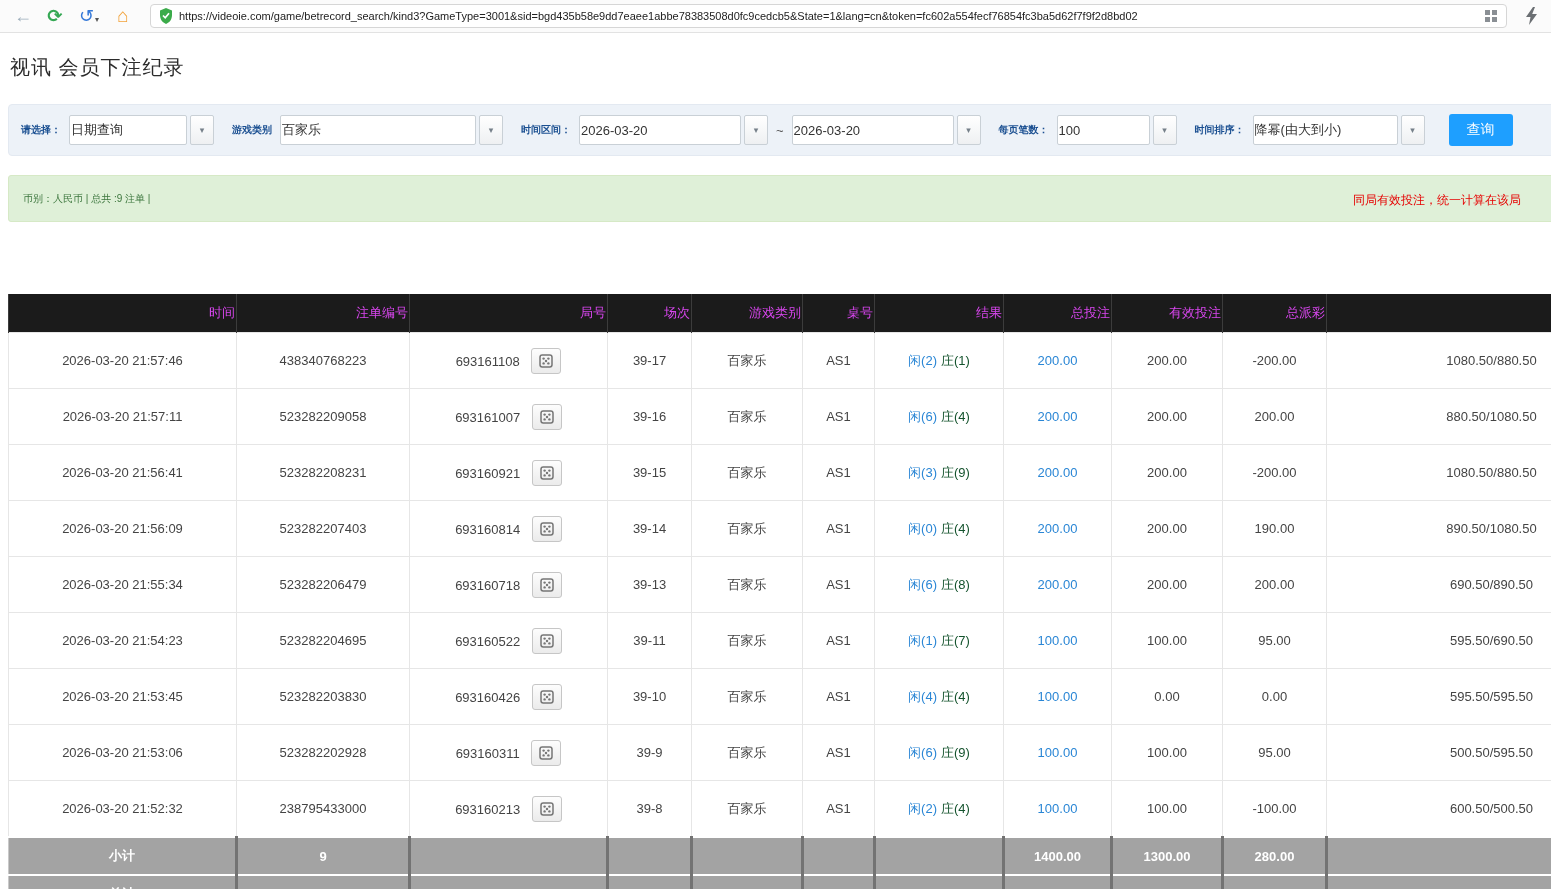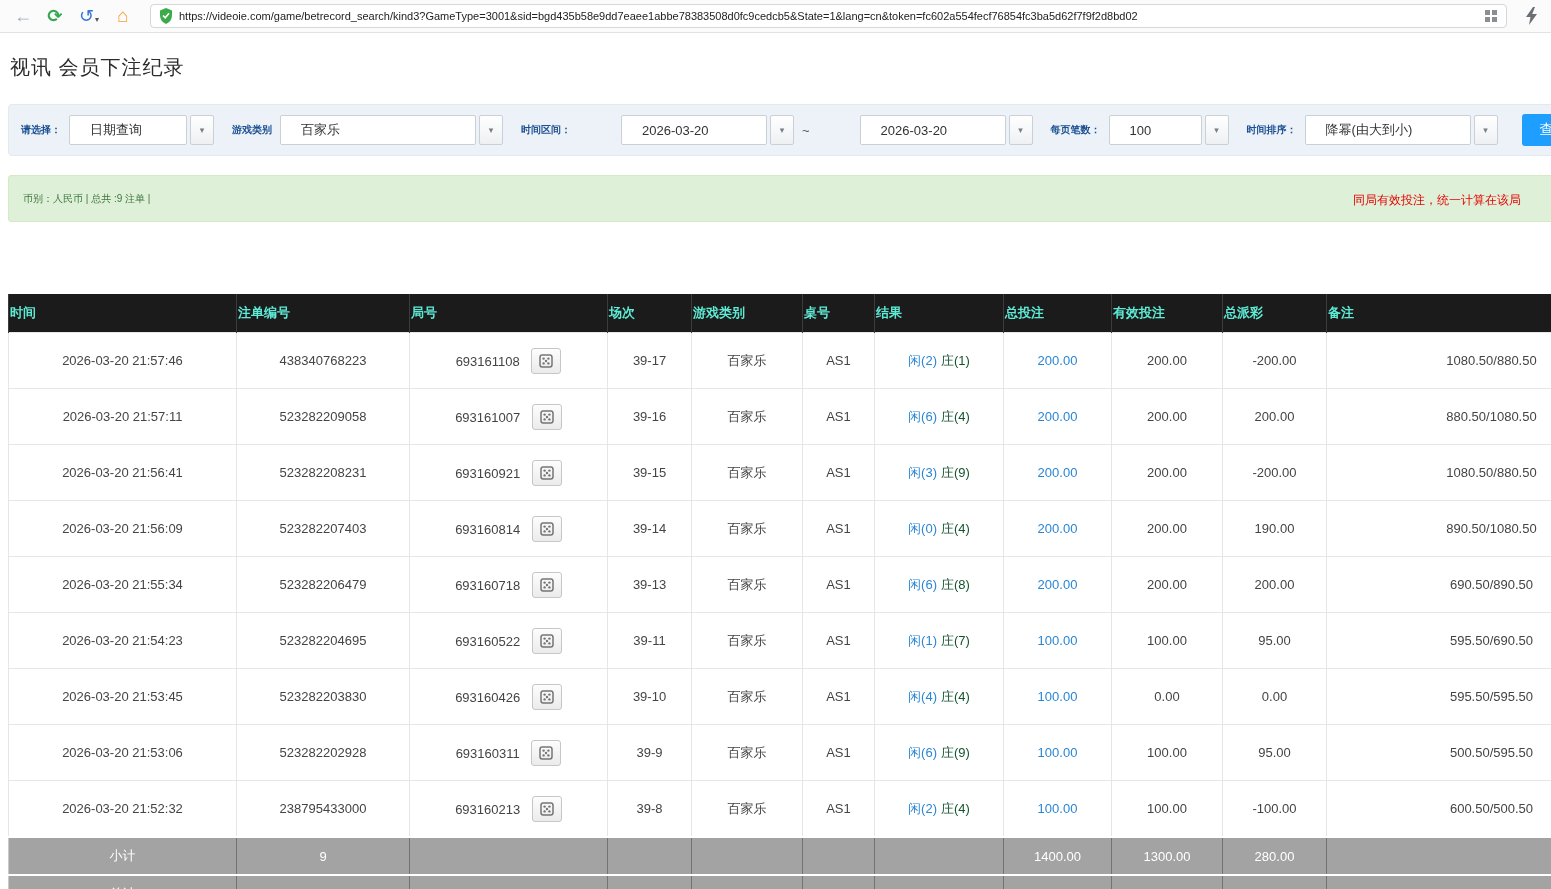--- a/index.html
+++ b/index.html
@@ -55,36 +55,36 @@
   .filter-bar {
     margin: 23px 0 0 8px; width: 1648px; height: 52px; box-sizing: border-box;
     background: #edf2f8; border: 1px solid #e3e9f1; border-radius: 4px;
     display: flex; align-items: center; padding: 0 12px; gap: 18px;
   }
   .fgroup { display: flex; align-items: center; gap: 8px; flex: none; }
   .flabel { color: #1a4f91; font-weight: bold; font-size: 10px; white-space: nowrap; }
   .combo { display: flex; align-items: center; flex: none; }
   .combo-input {
     display: inline-flex; align-items: center;
-    height: 30px; box-sizing: border-box; padding: 0 20px;
+    height: 30px; box-sizing: border-box; padding: 0 1px;
     background: #fff; border: 1px solid #c9d0d6; border-radius: 2px;
     color: #333; font-size: 13px; white-space: nowrap; cursor: text;
   }
   .combo-arrow {
     display: inline-flex; align-items: center; justify-content: center;
     width: 24px; height: 30px; box-sizing: border-box; margin-left: 3px;
     background: linear-gradient(#ffffff, #eef0f2);
     border: 1px solid #c9d0d6; border-radius: 2px;
     color: #76808a; font-size: 9px; cursor: pointer;
   }
   .w-query { width: 118px; }
   .w-game  { width: 196px; }
-  .w-date  { width: 146px; margin-left: 42px; }
+  .w-date  { width: 162px; }
   .w-size  { width: 93px;  }
-  .w-sort  { width: 166px; }
+  .w-sort  { width: 145px; }
   .tilde { color: #555; }
   .search-btn {
     height: 32px; width: 64px; flex: none;
     background: #1e9fff; color: #fff; border: none; border-radius: 3px;
     font-size: 14px; cursor: pointer; margin-left: 6px;
     font-family: inherit;
   }
 
   
   .summary-bar {
@@ -99,32 +99,32 @@
     color: #e60000; font-size: 12px; white-space: nowrap;
   }
 
   
   .records {
     margin: 72px 0 0 8px;
     border-collapse: collapse; table-layout: fixed;
     width: 1648px; font-size: 13px;
   }
   .records th {
-    background: #1b1b1b; color: #5eead4; font-weight: bold;
-    height: 36px; text-align: left;
+    background: #1b1b1b; color: #d946ef; font-weight: normal;
+    height: 36px; text-align: right;
     border-right: 1px solid #3c3c3c; border-left: 1px solid #3c3c3c;
   }
   .records tbody.data td {
     height: 53px; text-align: center; color: #444;
     border: 1px solid #e6e6e6; background: #fff;
   }
   .records tbody.totals td {
     height: 34px; text-align: center;
-    background: #a3a3a3; color: #fff; font-weight: normal;
-    border-right: 1px solid #737373; border-left: 1px solid #c9c9c9;
+    background: #a3a3a3; color: #fff; font-weight: bold;
+    border-right: 3px solid #737373; border-left: 1px solid #c9c9c9;
     border-top: 2px solid #fff;
   }
   .bet-link { color: #2a86d5; text-decoration: none; cursor: pointer; }
   .player { color: #2a86d5; margin-right: 4px; }
   .banker { color: #14532d; }
   .neg { color: #e4393c; }
 
   .dice-btn {
     width: 30px; height: 26px; margin-left: 8px; vertical-align: middle;
     display: inline-flex; align-items: center; justify-content: center;

